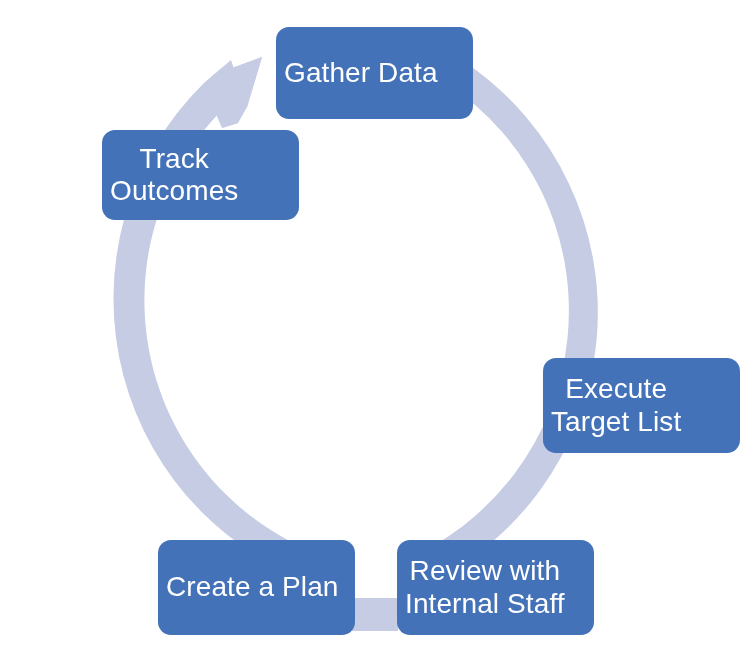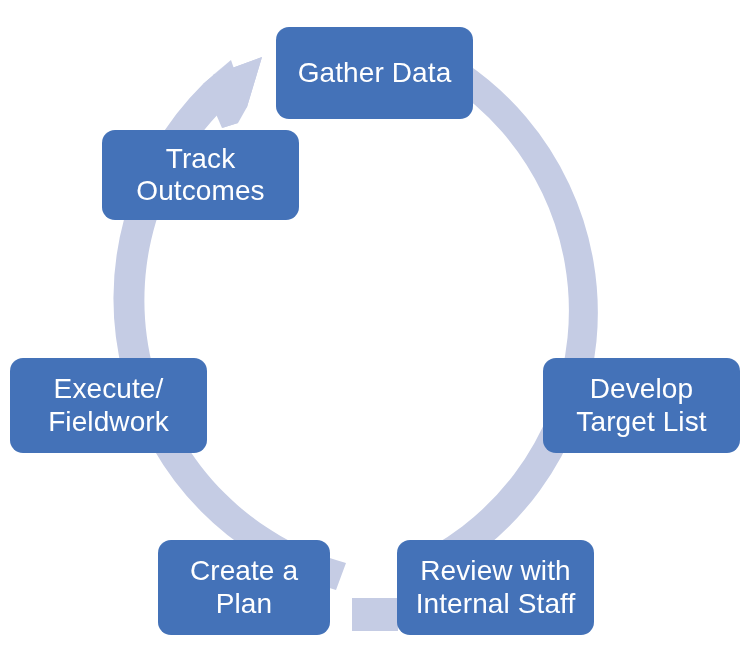--- a/index.html
+++ b/index.html
@@ -25,42 +25,42 @@
     width: 751px;
     height: 653px;
   }
   .node-box {
     position: absolute;
     box-sizing: border-box;
     background: #4472b8;
     border-radius: 13px;
     display: flex;
     align-items: center;
-    justify-content: center;
+    justify-content: flex-start;
     text-align: center;
     color: #ffffff;
     font-family: "Liberation Sans", sans-serif;
     font-size: 28px;
     font-weight: 400;
     line-height: 1.16;
     letter-spacing: 0.1px;
     padding: 4px 8px;
     z-index: 5;
   }
   .node-label {
     display: block;
     white-space: pre-line;
   }
 
   
   #node-gather-data      { left: 276px; top: 27px;  width: 197px; height: 92px; }
   #node-analyze-data     { left: 488px; top: 130px; width: 197px; height: 90px; }
   #node-develop-target   { left: 543px; top: 358px; width: 197px; height: 95px; }
   #node-review-internal  { left: 397px; top: 540px; width: 197px; height: 95px; }
-  #node-create-plan      { left: 158px; top: 540px; width: 172px; height: 95px; }
+  #node-create-plan      { left: 158px; top: 540px; width: 197px; height: 95px; }
   #node-execute-field    { left: 10px;  top: 358px; width: 197px; height: 95px; }
   #node-track-outcomes   { left: 63px;  top: 130px; width: 197px; height: 90px; margin-left: 39px; }
 </style>
 </head>
 <body>
 
 <div id="diagram-canvas">
 
   <svg id="cycle-ring-svg" viewBox="0 0 751 653" aria-hidden="true">
 
@@ -98,36 +98,32 @@
       <path d="M 203 84 L 231 60 L 247 107 L 238 123 L 222 128 Z" fill="#c5cce4"></path>
     </g>
   </svg>
 
   <div class="node-box" id="node-gather-data">
     <span class="node-label">Gather Data</span>
   </div>
 
 
   <div class="node-box" id="node-develop-target">
-    <span class="node-label">Develop
+    <span class="node-label">Execute
 Target List</span>
   </div>
 
   <div class="node-box" id="node-review-internal">
     <span class="node-label">Review with
 Internal Staff</span>
   </div>
 
   <div class="node-box" id="node-create-plan">
     <span class="node-label">Create a Plan</span>
   </div>
 
-  <div class="node-box" id="node-execute-field">
-    <span class="node-label">Execute/
-Fieldwork</span>
-  </div>
 
   <div class="node-box" id="node-track-outcomes">
     <span class="node-label">Track
 Outcomes</span>
   </div>
 
 </div>
 
 </body></html>

